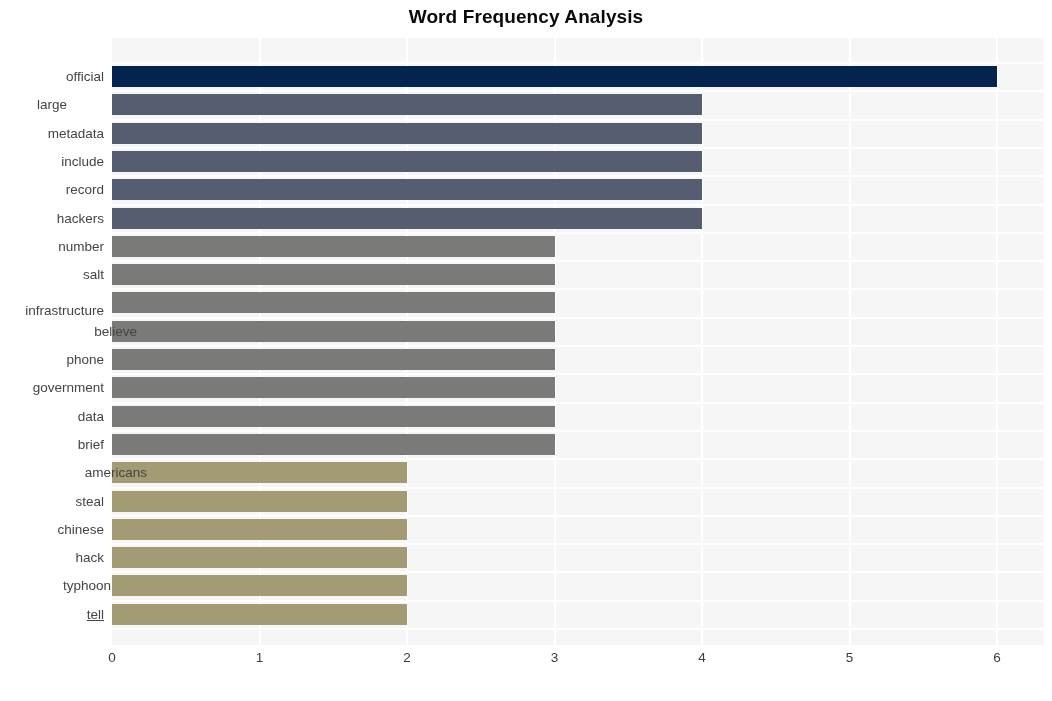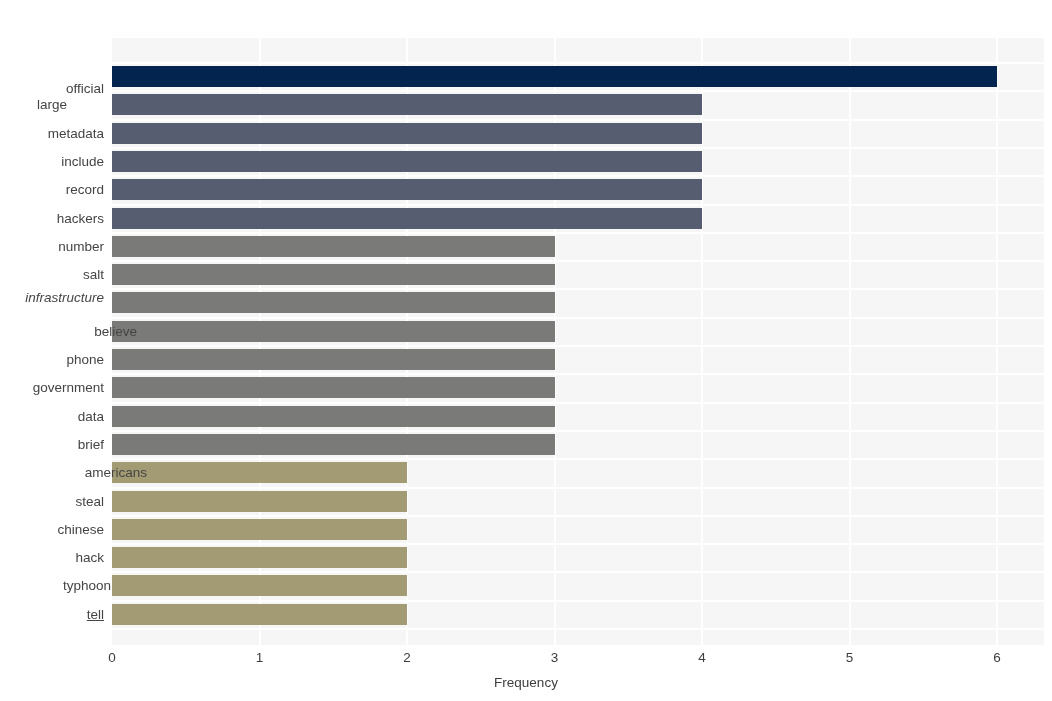--- a/index.html
+++ b/index.html
@@ -103,20 +103,21 @@
     text-align: center;
     font-size: 13.5px;
     color: #3d3d3d;
   }
 </style>
 </head>
 <body>
 
 <div id="figure">
 
+  <div id="chart-title">Word Frequency Analysis</div>
 
   <div id="plot-area">
     <div id="gridlines-v">
         <div class="vgrid" style="left: 146.5px;"></div>
         <div class="vgrid" style="left: 294px;"></div>
         <div class="vgrid" style="left: 441.5px;"></div>
         <div class="vgrid" style="left: 589px;"></div>
         <div class="vgrid" style="left: 736.5px;"></div>
         <div class="vgrid" style="left: 884px;"></div>
       </div>
@@ -161,29 +162,29 @@
         <div class="bar" title="americans: 2" style="top: 424.2px; width: 295px; background: rgb(163, 155, 115);"></div>
         <div class="bar" title="steal: 2" style="top: 452.5px; width: 295px; background: rgb(163, 155, 115);"></div>
         <div class="bar" title="chinese: 2" style="top: 480.8px; width: 295px; background: rgb(163, 155, 115);"></div>
         <div class="bar" title="hack: 2" style="top: 509.1px; width: 295px; background: rgb(163, 155, 115);"></div>
         <div class="bar" title="typhoon: 2" style="top: 537.4px; width: 295px; background: rgb(163, 155, 115);"></div>
         <div class="bar" title="tell: 2" style="top: 565.7px; width: 295px; background: rgb(163, 155, 115);"></div>
       </div>
   </div>
 
   <div id="ylabels">
-      <div class="ytick-label" style="top: 66px; margin-top: 12px;">official</div>
+      <div class="ytick-label" style="top: 66px;">official</div>
       <div class="ytick-label" style="top: 94.3px; text-align: center;">large</div>
       <div class="ytick-label" style="top: 122.6px;">metadata</div>
       <div class="ytick-label" style="top: 150.9px;">include</div>
       <div class="ytick-label" style="top: 179.2px;">record</div>
       <div class="ytick-label" style="top: 207.5px;">hackers</div>
       <div class="ytick-label" style="top: 235.8px;">number</div>
       <div class="ytick-label" style="top: 264.1px;">salt</div>
-      <div class="ytick-label" style="top: 287px; font-style: italic;">infrastructure</div>
+      <div class="ytick-label" style="top: 300px;">infrastructure</div>
       <div class="ytick-label" style="top: 320.7px; padding-left: 33px;">believe</div>
       <div class="ytick-label" style="top: 349px;">phone</div>
       <div class="ytick-label" style="top: 377.3px;">government</div>
       <div class="ytick-label" style="top: 405.6px;">data</div>
       <div class="ytick-label" style="top: 433.9px;">brief</div>
       <div class="ytick-label" style="top: 462.2px; margin-left: 43px;">americans</div>
       <div class="ytick-label" style="top: 490.5px;">steal</div>
       <div class="ytick-label" style="top: 518.8px;">chinese</div>
       <div class="ytick-label" style="top: 547.1px;">hack</div>
       <div class="ytick-label" style="top: 575.4px; margin-left: 7px;">typhoon</div>
@@ -193,15 +194,14 @@
   <div id="xticks">
       <div class="xtick-label" style="left: 112px;">0</div>
       <div class="xtick-label" style="left: 259.5px;">1</div>
       <div class="xtick-label" style="left: 407px;">2</div>
       <div class="xtick-label" style="left: 554.5px;">3</div>
       <div class="xtick-label" style="left: 702px;">4</div>
       <div class="xtick-label" style="left: 849.5px;">5</div>
       <div class="xtick-label" style="left: 997px;">6</div>
     </div>
 
-  <div id="xaxis-title">Frequency</div>
 
 </div>
 
 </body></html>

